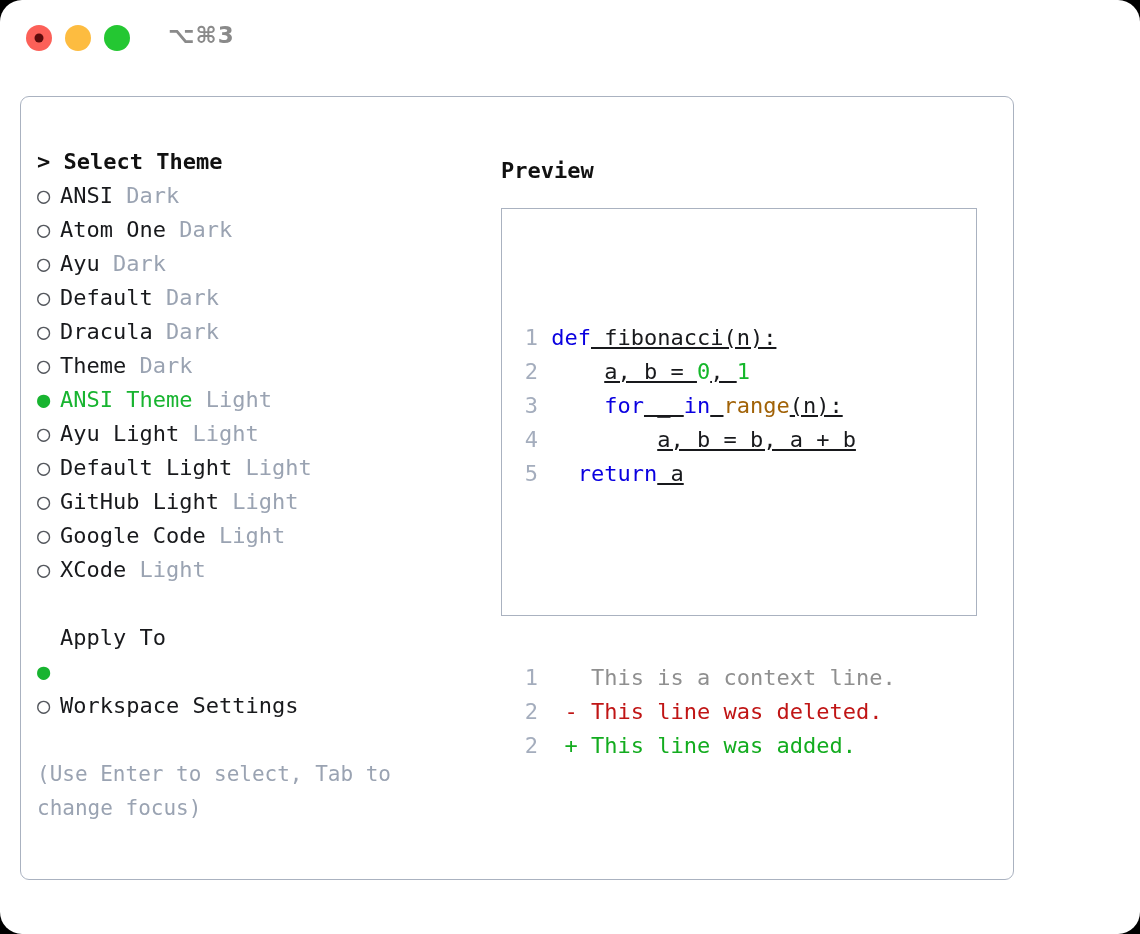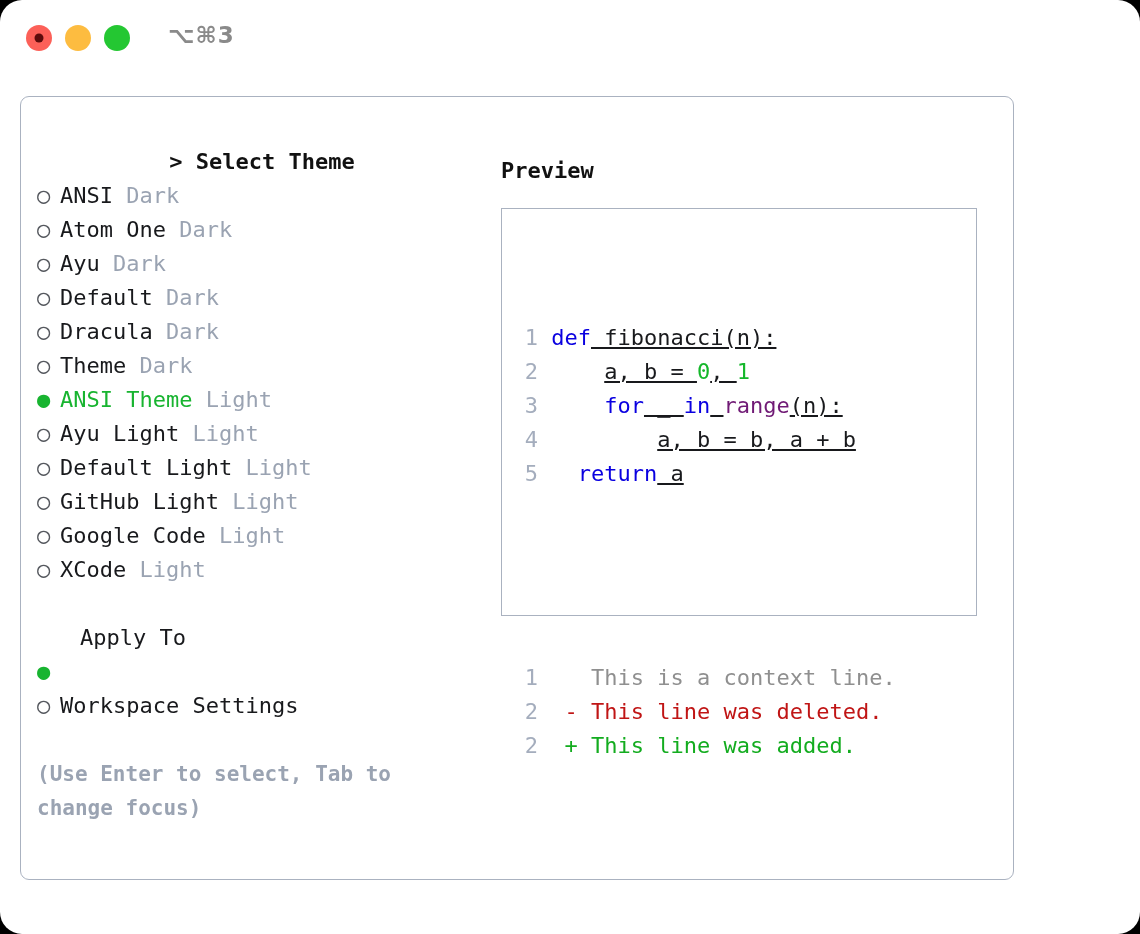--- a/index.html
+++ b/index.html
@@ -94,21 +94,20 @@
     width: 450px;
   }
 
   .list-header {
     font-size: 22px;
     font-weight: bold;
     color: #111111;
     white-space: pre;
     line-height: 34px;
     height: 34px;
-    text-align: center;
   }
 
   .row {
     height: 34px;
     line-height: 34px;
     font-size: 22px;
     white-space: pre;
     display: flex;
     align-items: center;
   }
@@ -130,32 +129,30 @@
   .gap       { color: transparent; }
 
   .section-label {
     height: 34px;
     line-height: 34px;
     font-size: 22px;
     color: #18191c;
     white-space: pre;
     display: flex;
     align-items: center;
-    gap: 20px;
   }
 
   .spacer-row { height: 34px; }
 
   .hint {
     margin-top: 34px;
     font-size: 21px;
     line-height: 34px;
     color: #9aa3b2;
     width: 415px;
-    font-weight: bold;
   }
 
   
   .right-col {
     position: absolute;
     left: 480px;
     top: 57px;
     width: 500px;
   }
   .preview-title {
@@ -183,21 +180,21 @@
     white-space: pre;
   }
   .cline { white-space: pre; height: 34px; line-height: 34px; }
   .ln {
     display: inline-block;
     width: 24px;
     text-align: right;
     color: #a4adbd;
   }
   .tok-kw   { color: #0a00e0; }
-  .tok-fn   { color: #701a75; }
+  .tok-fn   { color: #a16207; }
   .tok-num  { color: #14b72a; }
   .tok-txt  { color: #18191c; text-decoration: underline; }
   .blank-line { height: 34px; }
 
   .dline { white-space: pre; height: 34px; line-height: 34px; }
   .d-ctx { color: #8f8f8f; }
   .d-del { color: #c01515; }
   .d-add { color: #13ac1f; }
 </style>
 </head>

